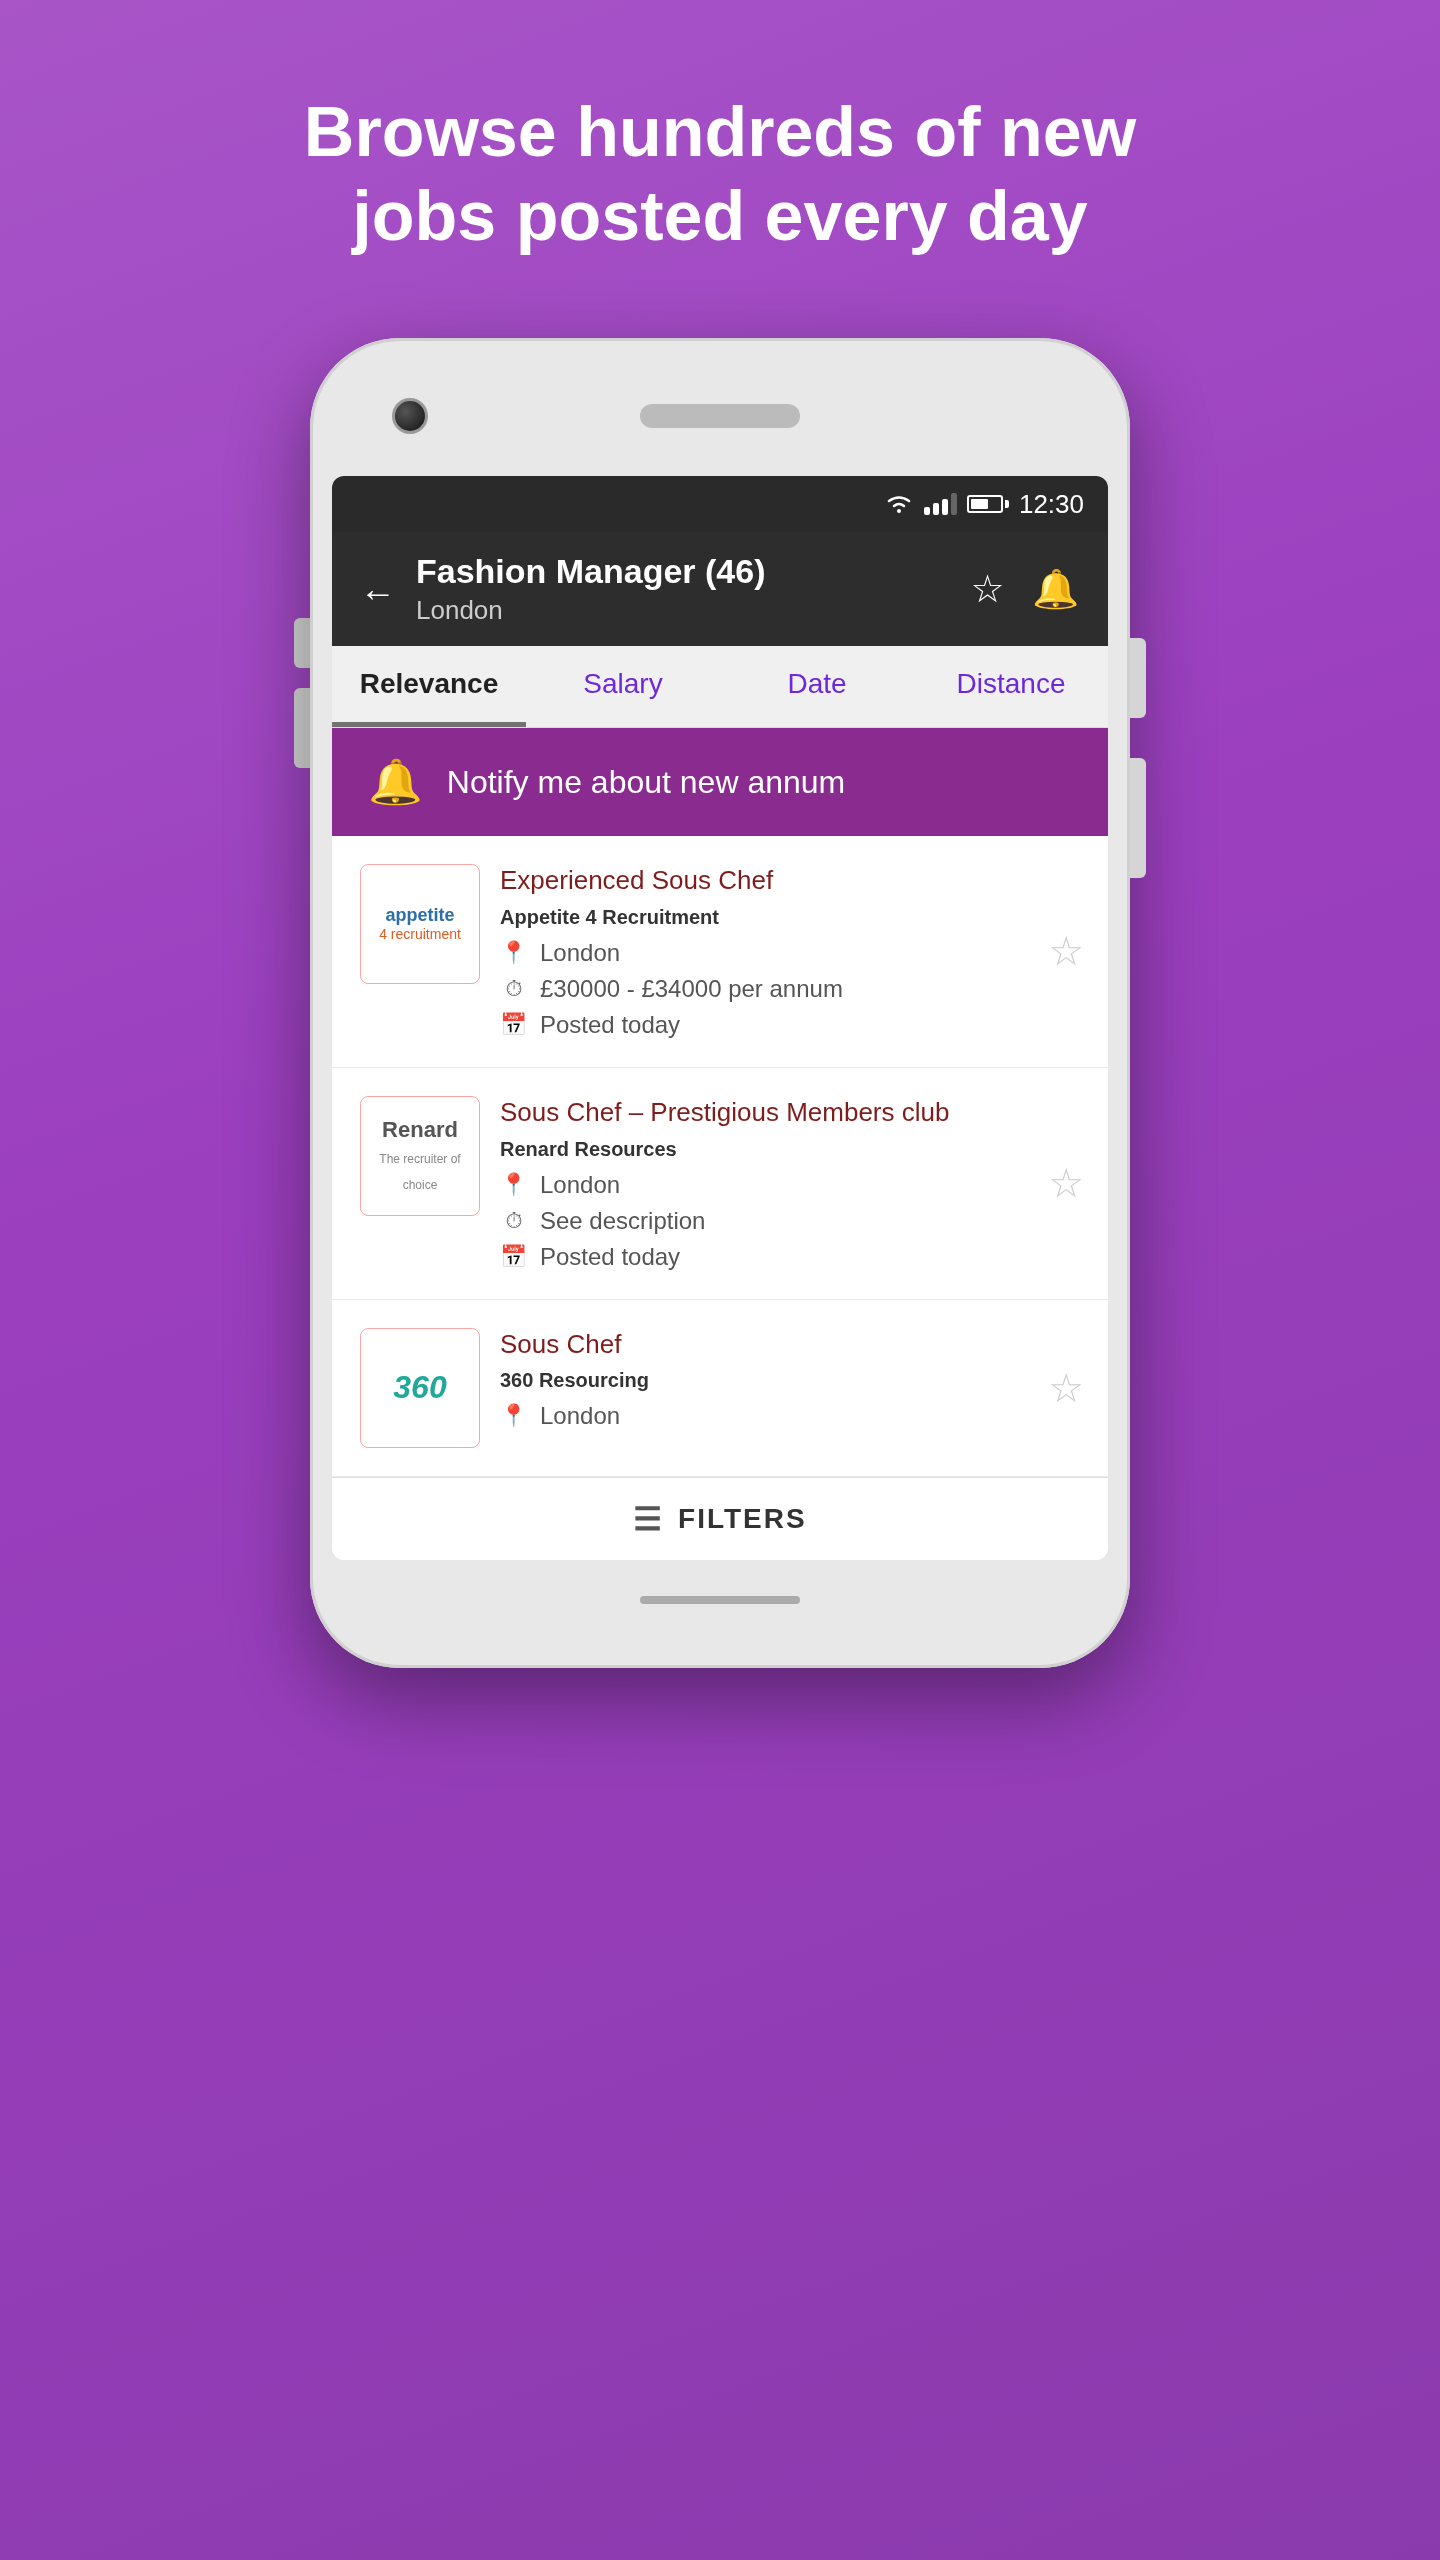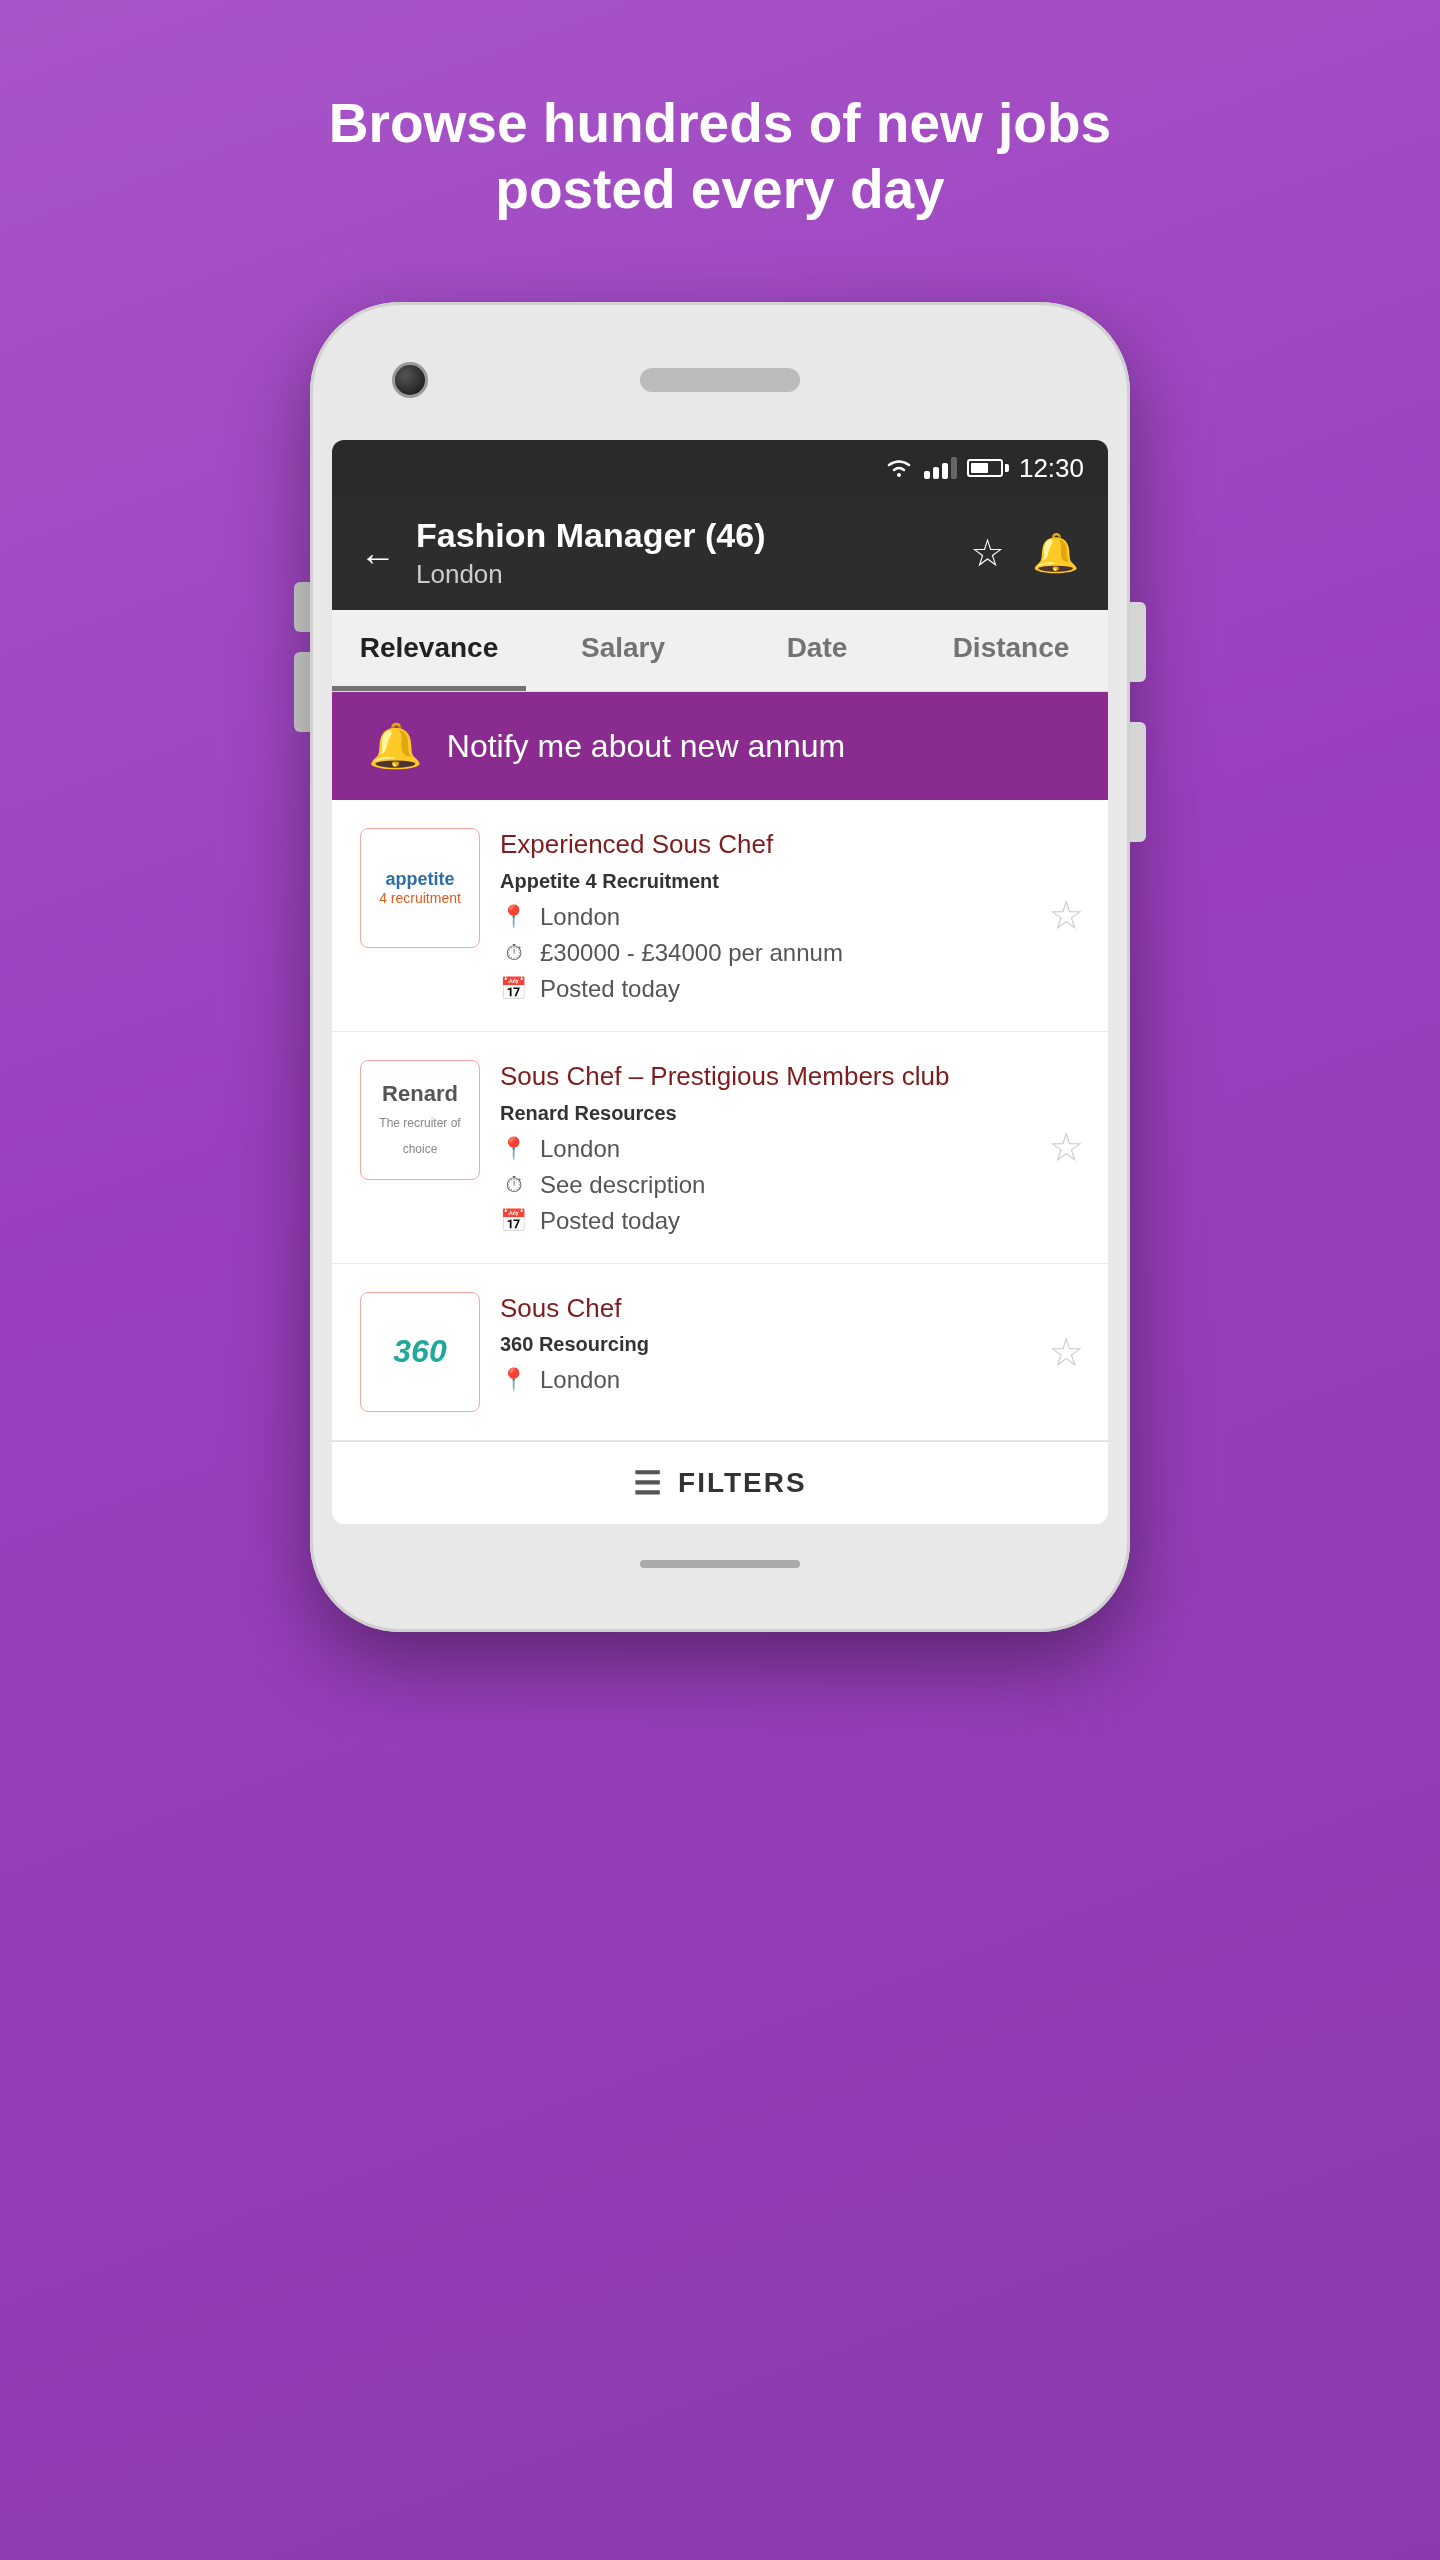--- a/index.html
+++ b/index.html
@@ -10,21 +10,21 @@
       background: linear-gradient(160deg, #a855c8 0%, #9b3fbf 40%, #8b3aad 100%);
       display: flex;
       flex-direction: column;
       align-items: center;
       font-family: 'Arial', sans-serif;
       overflow: hidden;
     }
 
     .hero-title {
       color: white;
-      font-size: 55px;
+      font-size: 70px;
       font-weight: 700;
       text-align: center;
       margin-top: 90px;
       line-height: 1.2;
       width: 900px;
     }
 
     .phone-wrapper {
       margin-top: 80px;
       position: relative;
@@ -207,22 +207,22 @@
       background: #f0f0f0;
       display: flex;
       border-bottom: 1px solid #ddd;
     }
 
     .sort-tab {
       flex: 1;
       text-align: center;
       padding: 22px 10px;
       font-size: 28px;
-      color: #737373;
-      font-weight: 700;
+      color: #6d28d9;
+      font-weight: 400;
     }
 
     .sort-tab.active {
       color: #222;
       font-weight: 700;
       border-bottom: 5px solid #737373;
     }
 
     
     .notify-banner {

